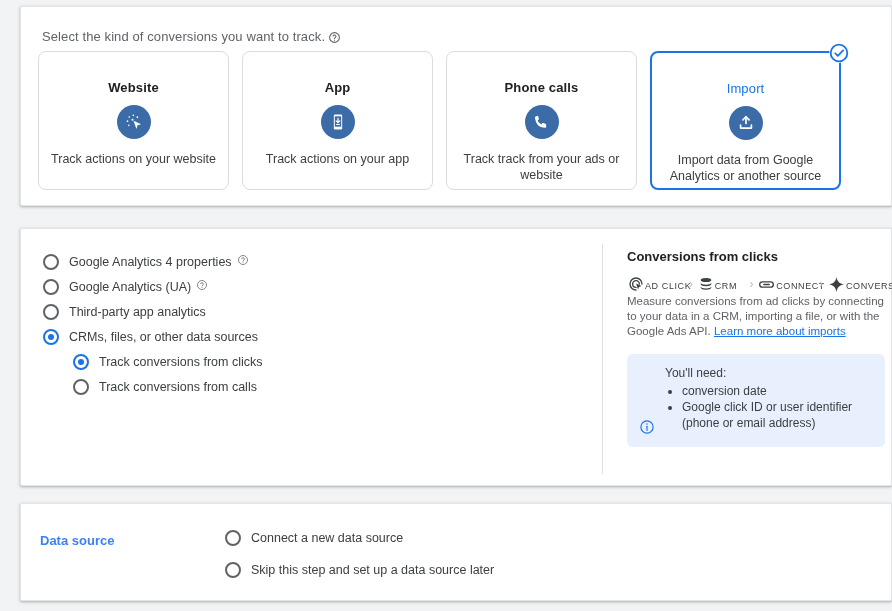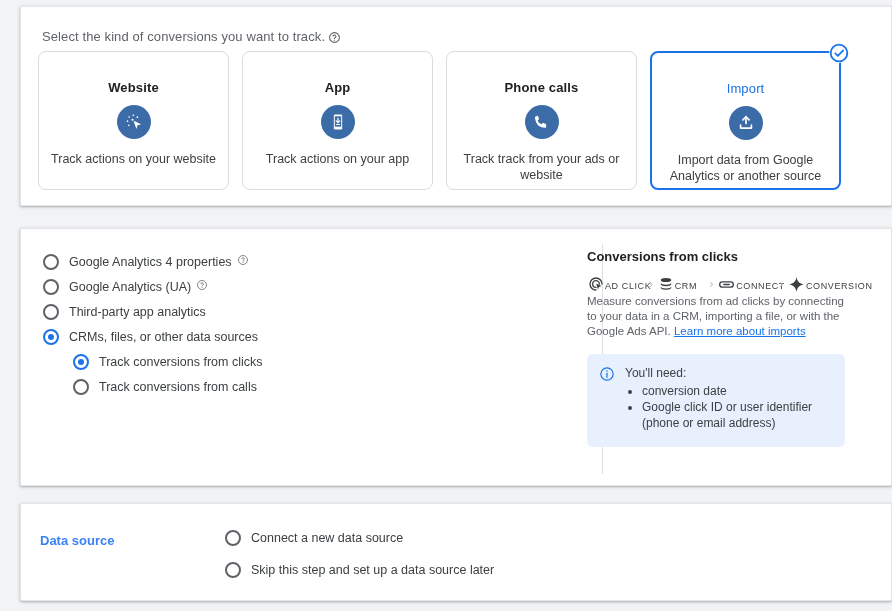--- a/index.html
+++ b/index.html
@@ -80,36 +80,36 @@
   }
   .radio-label {
     font-size: 12.5px; color: #3c4043; display: flex; align-items: center; gap: 5px;
   }
 
   .divider {
     position: absolute; left: 581px; top: 15px;
     width: 1px; height: 230px; background: #e0e0e0;
   }
 
-  .import-right { position: absolute; left: 566px; top: 20px; width: 258px; }
+  .import-right { position: absolute; left: 606px; top: 20px; width: 258px; }
   .right-title { font-size: 13px; font-weight: bold; color: #202124; margin-bottom: 10px; }
   .flow { display: flex; align-items: flex-start; gap: 0; }
   .flow-step { display: flex; flex-direction: row; align-items: center; width: 58px; }
   .flow-glyph { height: 20px; display: flex; align-items: center; justify-content: center; }
   .flow-text {
     font-size: 9px; color: #3c4043; letter-spacing: .6px;
     margin-top: 3px; white-space: nowrap;
   }
   .flow-arrow { color: #bdc1c6; font-size: 13px; padding-top: 2px; width: 14px; text-align: center; }
   .right-desc { font-size: 11.5px; color: #5f6368; line-height: 15px; }
   .link { color: #1a73e8; text-decoration: underline; cursor: pointer; }
 
   .infobox {
     margin-top: 15px; background: #e8f0fe; border-radius: 6px;
-    padding: 11px 12px 12px 12px; display: flex; gap: 10px;
+    padding: 11px 12px 12px 12px; display: flex; gap: 10px; align-items: flex-end;
   }
   .info-icon { flex: none; width: 16px; height: 16px; margin-top: 1px; }
   .info-head { font-size: 12px; color: #3c4043; line-height: 16px; }
   .info-list { margin: 2px 0 4px 0; padding-left: 17px; }
   .info-list li { font-size: 12px; color: #3c4043; line-height: 16px; }
 
   
   #panel-source { left: 20px; top: 503px; width: 872px; height: 98px; }
   .source-title {
     position: absolute; left: 19px; top: 29px;

